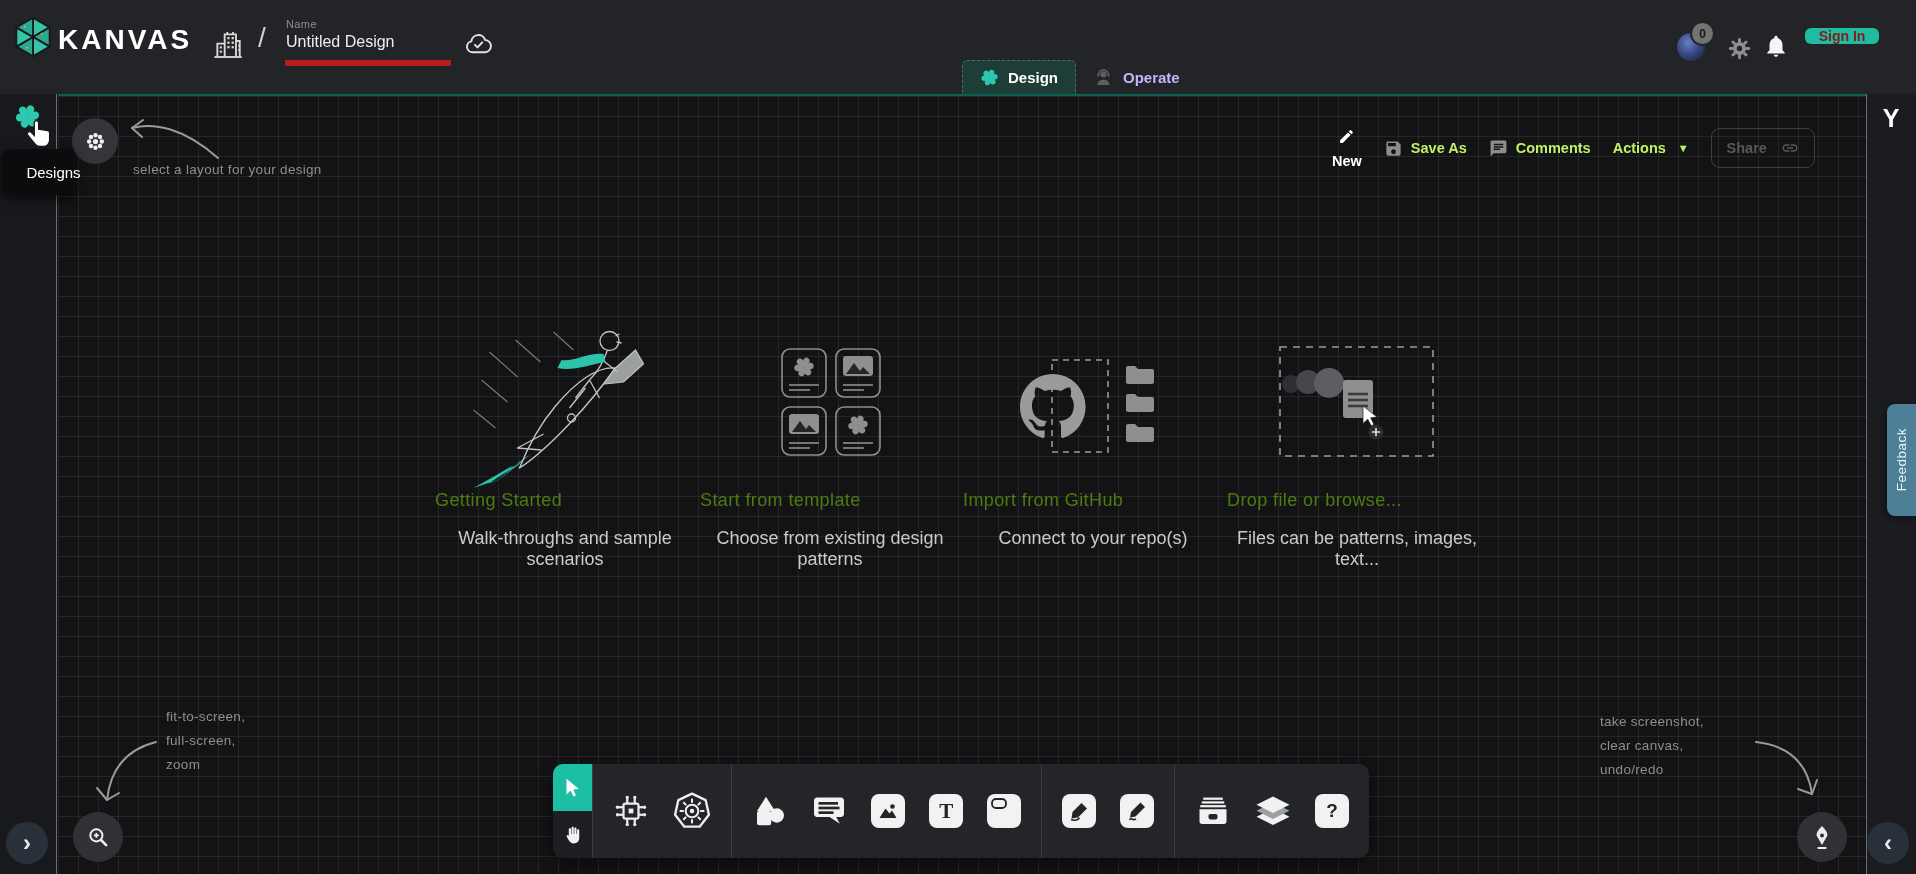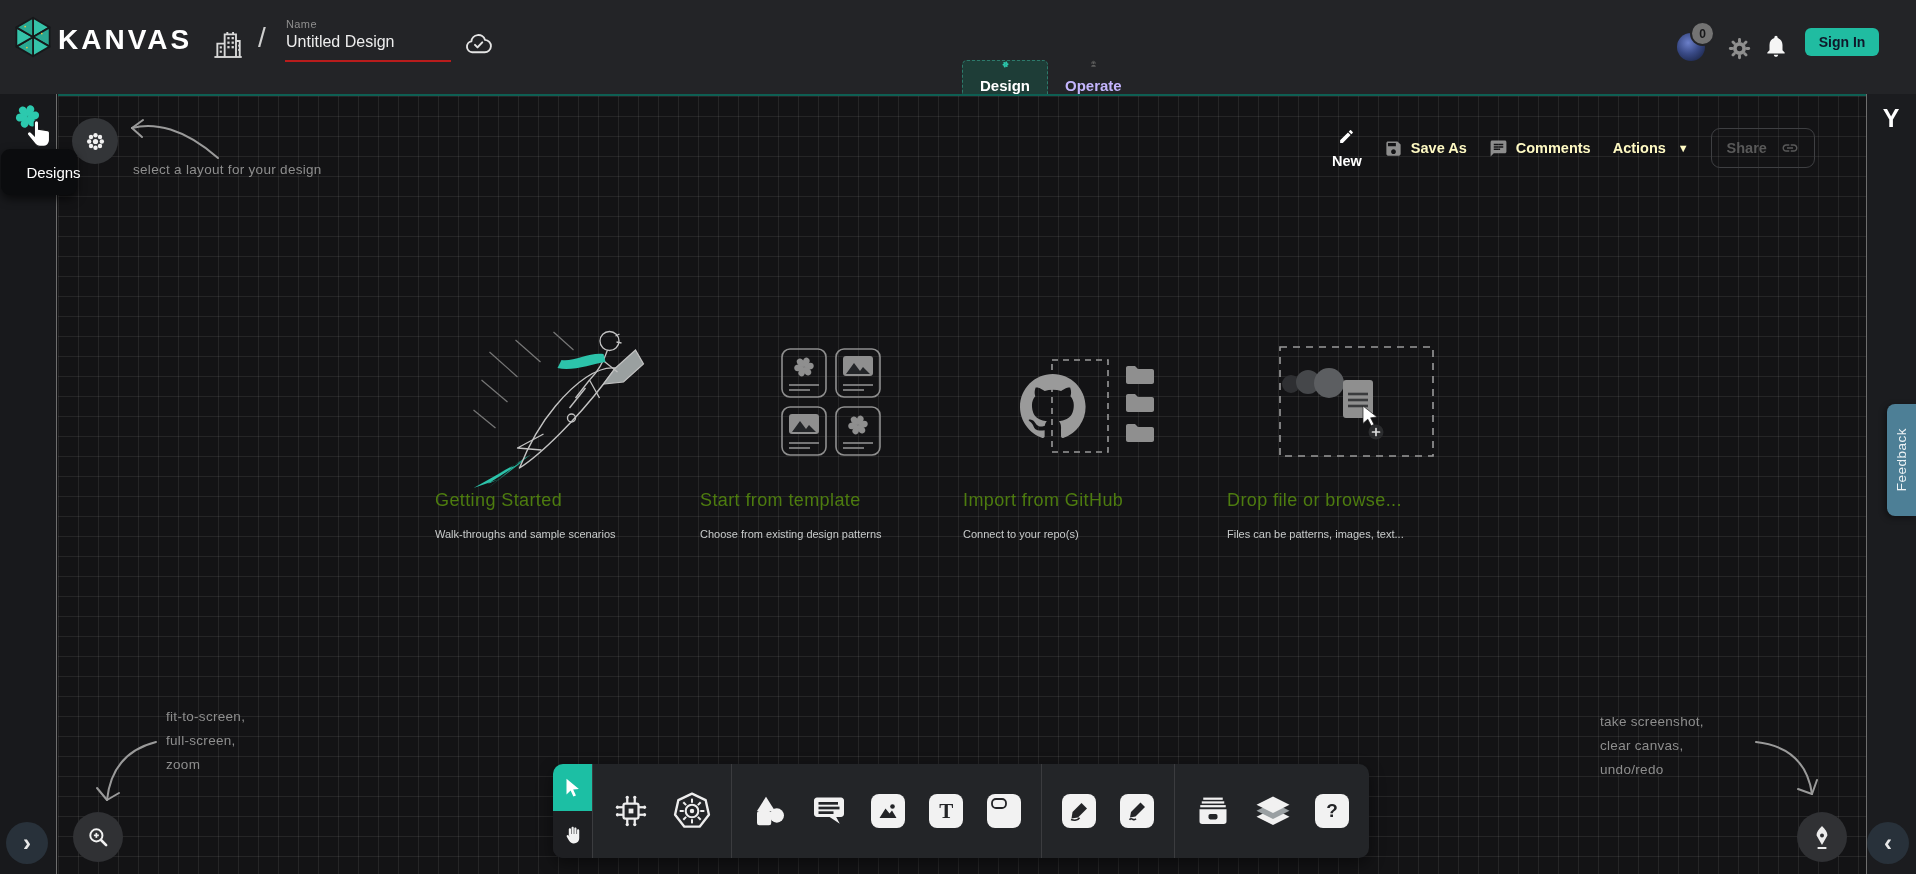--- a/index.html
+++ b/index.html
@@ -5,68 +5,68 @@
   * { margin:0; padding:0; box-sizing:border-box; }
   html,body { width:1916px; height:874px; overflow:hidden; background:#131315;
     font-family:"Liberation Sans", sans-serif; }
   .abs { position:absolute; }
 
   
   #header { position:absolute; left:0; top:0; width:1916px; height:94px; background:#232427; z-index:5; }
   #brand { position:absolute; left:58px; top:24px; font-size:28px; font-weight:bold; color:#ffffff; letter-spacing:3px; }
   #name-label { position:absolute; left:286px; top:18px; font-size:11px; color:#8f8f8f; letter-spacing:.4px; }
   #name-input { position:absolute; left:285px; top:33px; width:166px; background:transparent; border:none;
-    border-bottom:2px solid #b91c1c; color:#ededed; font-size:16px; padding:0 0 9px 1px; outline:none;
+    border-bottom:6px solid #b91c1c; color:#ededed; font-size:16px; padding:0 0 9px 1px; outline:none;
     font-family:"Liberation Sans", sans-serif; }
   #slash { position:absolute; left:258px; top:22px; font-size:28px; color:#cfcfcf; font-weight:300; }
   #tabs { position:absolute; left:962px; top:60px; height:34px; display:flex; }
   .tab { display:flex; align-items:center; gap:9px; padding:0 17px; font-size:15px; font-weight:bold;
-    border-radius:5px 5px 0 0; cursor:pointer;flex-direction:column; }
+    border-radius:5px 5px 0 0; cursor:pointer; }
   .tab.active { background:#1e3d37; border:1px dashed #2d7a6b; border-bottom:none; color:#fff; }
   .tab.inactive { color:#c4b5fd; }
   #avatar { position:absolute; left:1677px; top:33px; width:28px; height:28px; border-radius:50%;
     background:radial-gradient(circle at 40% 35%, #6b7fc9 0%, #394a86 45%, #111a36 100%); }
   #badge { position:absolute; left:1692px; top:23px; width:21px; height:21px; border-radius:50%;
     background:#737373; color:#17181a; font-size:12px; font-weight:bold; display:flex; align-items:center;
     justify-content:center; box-shadow:0 0 0 2px #232427; }
-  #signin { position:absolute; left:1805px; top:28px; width:74px; height:28px; background:#20bca1;
-    border-radius:6px; color:#0f172a; font-weight:bold; font-size:14px; display:flex; align-items:center;
+  #signin { position:absolute; left:1805px; top:28px; width:74px; height:16px; background:#20bca1;
+    border-radius:6px; color:#7f1d1d; font-weight:bold; font-size:14px; display:flex; align-items:center;
     justify-content:center; cursor:pointer; }
 
   
   #left-rail { position:absolute; left:0; top:94px; width:57px; bottom:0; background:#18191c; border-right:1px solid #6e6e6e; z-index:1; }
   #right-rail { position:absolute; right:0; top:94px; width:50px; bottom:0; background:#1b1c1f; border-left:1px solid #6e6e6e; z-index:1; }
   #canvas { position:absolute; left:58px; top:94px; width:1808px; height:780px; background:#131315;
     border-top:2px solid #0e5f53;
     background-image:linear-gradient(rgba(255,255,255,0.075) 1px, transparent 1px),
                      linear-gradient(90deg, rgba(255,255,255,0.075) 1px, transparent 1px);
     background-size:20px 20px; }
 
   
   #actionbar { position:absolute; left:1332px; top:128px; height:40px; display:flex; align-items:center; gap:22px; z-index:3; }
-  .ab-item { display:flex; align-items:center; gap:8px; font-size:14.5px; font-weight:bold; color:#fef9c3; cursor:pointer; }
+  .ab-item { display:flex; align-items:center; gap:8px; font-size:14.5px; font-weight:bold; color:#bef264; cursor:pointer; }
   .ab-item.primary { color:#ffffff;flex-direction:column; }
   .caret { font-size:11px; margin-left:4px; }
   #share-pill { display:flex; align-items:center; justify-content:center; gap:14px; width:104px; height:40px;
     border:1px solid #3e3f42; border-radius:9px; color:#595959; font-weight:bold; font-size:14.5px; cursor:pointer; }
 
   
   .hint { position:absolute; font-size:13.5px; color:#8e8e8e; letter-spacing:.3px; z-index:3; }
   #tooltip { position:absolute; left:1px; top:149px; width:76px; height:46px; background:#0b0c0e; border-radius:9px;
     display:flex; align-items:center; justify-content:center; color:#fff; font-size:15px; z-index:6;
     box-shadow:0 4px 10px rgba(0,0,0,.6);padding-left:29px; }
   #layout-btn { position:absolute; left:72px; top:118px; width:46px; height:46px; border-radius:50%; background:#333538;
     display:flex; align-items:center; justify-content:center; z-index:3; cursor:pointer; }
 
   
   .card { position:absolute; top:322px; width:260px; height:240px; z-index:2; cursor:pointer; }
   .card .gfx { position:absolute; left:50%; transform:translateX(-50%); }
   .card .title { position:absolute; top:168px; left:0; width:100%; text-align:left; font-size:18px;
     color:#4d7c0f; letter-spacing:.4px; }
-  .card .sub { position:absolute; top:206px; left:0; width:100%; font-size:11px; color:#c8cbcb; }
+  .card .sub { position:absolute; top:206px; left:0; width:100%; text-align:center; font-size:18px; color:#c8cbcb; }
 
   
   #dock { position:absolute; left:553px; top:764px; width:816px; height:94px; background:#232528; border-radius:10px;
     display:flex; align-items:stretch; z-index:3; box-shadow:0 6px 16px rgba(0,0,0,.45); }
   #sel-col { width:47px; display:flex; flex-direction:column; border-radius:10px 0 0 10px; overflow:hidden; }
   #sel-top { height:47px; background:#1cbfa4; display:flex; align-items:center; justify-content:center; cursor:pointer; }
   #sel-bottom { flex:1; background:#1e1f22; display:flex; align-items:center; justify-content:center; cursor:pointer; }
   .vdiv { width:1px; background:#3b3c3f; }
   .grp { display:flex; align-items:center; gap:24px; padding:0 20px; }
   .dock-btn { display:flex; align-items:center; justify-content:center; cursor:pointer; }

